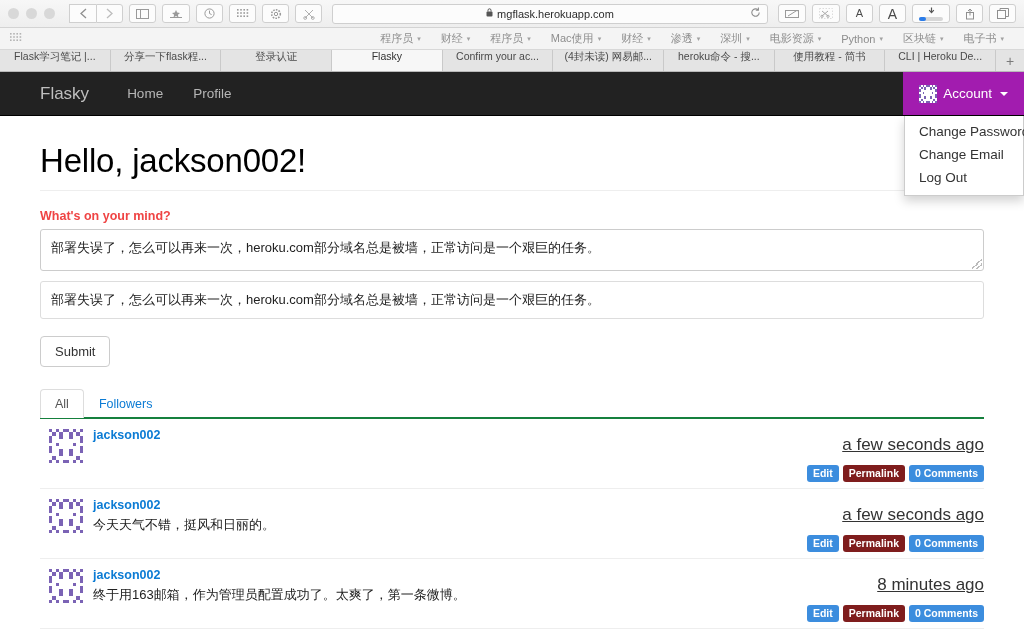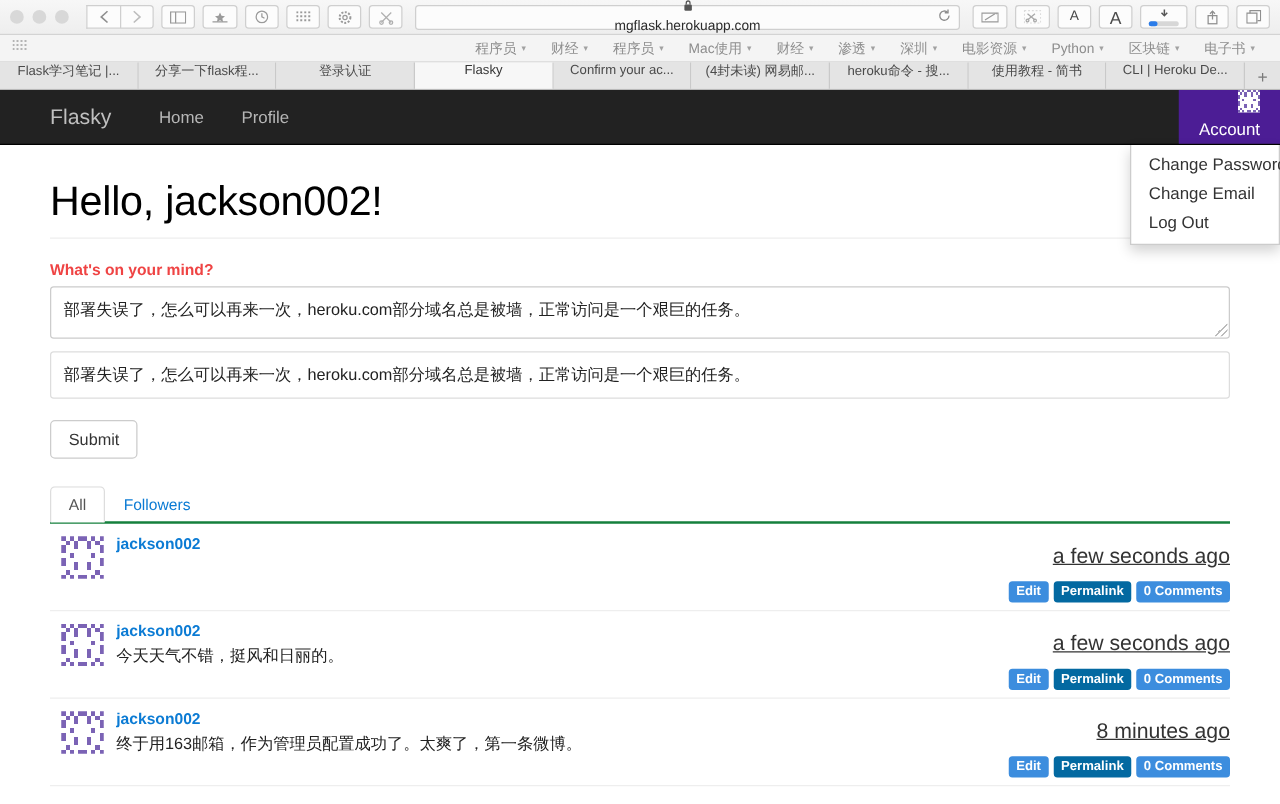--- a/index.html
+++ b/index.html
@@ -35,21 +35,21 @@
   .btngrp:first-of-type .tbtn:first-child { border-radius:3px 0 0 3px; }
   .btngrp .tbtn:last-child { border-radius:0 3px 3px 0; }
   .tbtn.single { border-radius:3px; border-right:1px solid #cfcfcf; }
   .tbtn svg { display:block; }
 
   .urlbar {
     flex:1; height:20px; background:#fcfcfc; border:1px solid #cfcfcf;
     border-radius:3px; display:flex; align-items:center; justify-content:center;
     position:relative; margin:0 4px;
   }
-  .urlwrap { display:flex; align-items:center; gap:4px;flex-direction:column; }
+  .urlwrap { display:flex; align-items:center; gap:4px; }
   .urltext { font-size:11px; color:#2b2b2b; }
   .lockicon { color:#444; font-size:9px; line-height:1; }
   .reload { position:absolute; right:6px; color:#8d8d8d; font-size:11px; }
 
   .dlbtn { width:38px; }
   .dlbar { width:24px; height:4px; border-radius:2px; background:#d7d7d7; position:relative; margin-top:3px;}
   .dlbar i { position:absolute; left:0; top:0; bottom:0; width:7px; border-radius:2px; background:#2b7ce9; }
   .dlinner { display:flex; flex-direction:column; align-items:center; }
 
   .bookmarks {
@@ -88,24 +88,23 @@
   .brand {
     color:#bfbfbf; font-size:17px; padding:0 15px 0 0; margin-right:8px;
     text-decoration:none;
   }
   .navlink {
     color:#b6b6b6; font-size:13.5px; padding:0 15px; text-decoration:none;
     height:100%; display:flex; align-items:center;
   }
   .account-wrap { margin-left:auto; height:100%; position:relative; }
   .account-btn {
-    height:100%; display:flex; align-items:flex-end; gap:6px;
-    padding:0 16px; background:#4c1d95; color:#ffffff; font-size:13.5px;
+    height:100%; display:flex; align-items:center; gap:6px;
+    padding:0 16px; background:#a21caf; color:#ffffff; font-size:13.5px;
     cursor:pointer;
-    flex-direction:column;
   }
   .avatar-nav { width:18px; height:18px; flex:0 0 18px; }
   .dd-caret {
     width:0;height:0;border-left:4px solid transparent;border-right:4px solid transparent;
     border-top:4px solid #fff; margin-left:2px;
   }
   .dropdown {
     position:absolute; top:44px; right:0; width:120px;
     background:#ffffff; border:1px solid #cccccc; border-top:none;
     box-shadow:0 5px 10px rgba(0,0,0,.18);
@@ -164,21 +163,21 @@
   .post-body { flex:1; padding-top:1px; }
   .post-author { font-size:12.5px; font-weight:bold; color:#0b7bd4; cursor:pointer; }
   .post-text { font-size:13px; color:#222; margin-top:4px; line-height:1.4; }
   .post-time { position:absolute; right:0; top:16px; font-size:17px; color:#333;text-decoration:underline; }
   .post-actions { position:absolute; right:0; bottom:6px; display:flex; gap:4px; }
   .badge {
     font-size:10.5px; font-weight:bold; color:#ffffff; padding:3px 6px;
     border-radius:3px; line-height:1.1; cursor:pointer;
   }
   .badge.primary { background:#3c8dde; }
-  .badge.default { background:#0369a1; }
+  .badge.default { background:#7f1d1d; }
 
   .scrollbar-corner {
     position:absolute; right:0; bottom:0; width:7px; height:7px;
   }
 </style>
 </head>
 <body>
 
 <div class="chrome">
 

